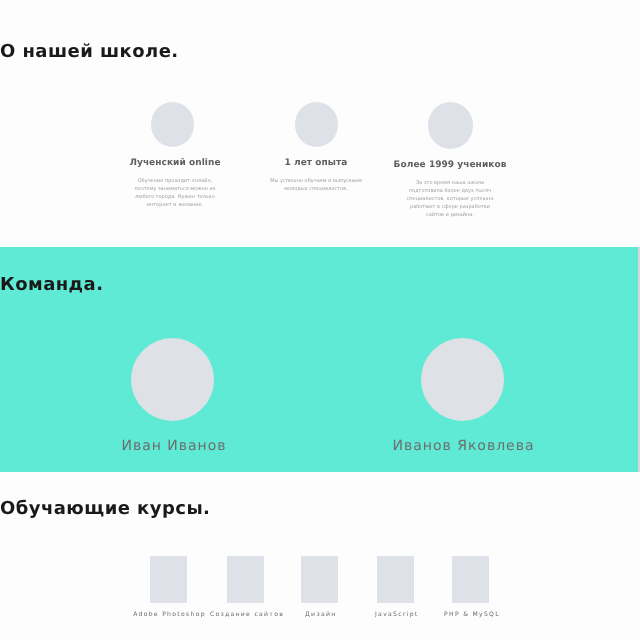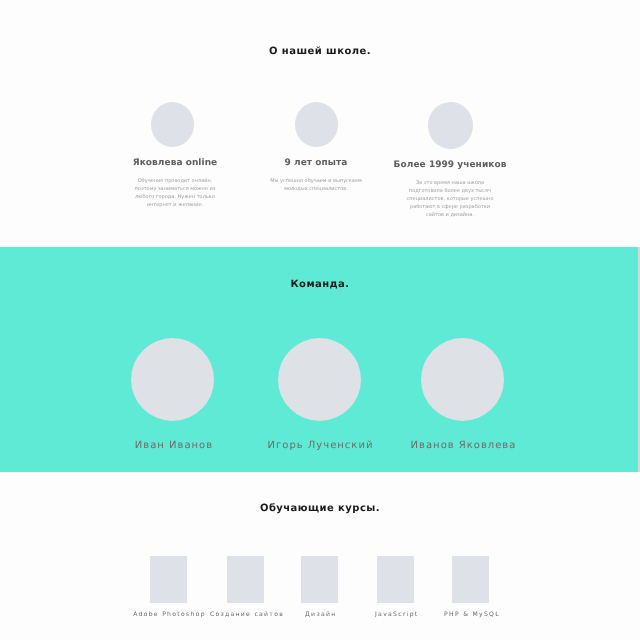--- a/index.html
+++ b/index.html
@@ -15,78 +15,74 @@
   .page{width:640px;height:640px;position:relative;overflow:hidden;
         will-change:transform;filter:opacity(1);}
 
   .band{position:absolute;left:0;width:640px;}
   .band-about{top:0;height:247px;background:#fdfdfd;}
   .band-team{top:247px;height:224.5px;background:#5eead4;}
   .scrollbar-strip{position:absolute;top:247px;left:638.3px;width:1.7px;height:224.5px;background:#d7d7d7;}
   .band-courses{top:471.5px;height:210px;background:#fdfdfd;}
 
   .sec-title{
-    position:absolute;left:0;width:640px;text-align:center;
+    position:absolute;left:0;width:640px;
     font-weight:bold;color:#1a1a1a;
-    font-size:10px;line-height:13px;letter-spacing:0.45px;
+    font-size:18px;line-height:13px;letter-spacing:0.45px;
   }
 
   .col{position:absolute;text-align:center;}
   .circle{border-radius:50%;background:#dee1e7;margin:0 auto;}
   .ph{background:#dee1e7;margin:0 auto;}
 
   .col h3{
     margin:0;font-weight:bold;color:#5f5f5f;
     font-size:9px;line-height:10px;letter-spacing:0.05px;
   }
   .col p{
     margin:0 auto;color:#9d9d9d;font-size:5px;line-height:8.07px;width:94px;
   }
-  .member-name{color:#6e6e6e;font-size:10px;line-height:10px;letter-spacing:1px;}
+  .member-name{color:#6e6e6e;font-size:14px;line-height:10px;letter-spacing:1px;}
   .course-label{color:#6a6a6a;font-size:6.1px;line-height:8px;letter-spacing:1.3px;white-space:nowrap;}
 </style>
 </head>
 <body>
 
 <div class="page">
 
   <section class="band band-about">
     <div class="sec-title" style="top:44.5px">О нашей школе.</div>
 
     <div class="col" style="left:114px;top:102px;width:122px">
       <div class="circle" style="width:43px;height:44.5px;position:relative;left:-3px"></div>
-      <h3 style="margin-top:11px">Яковлева online</h3>
+      <h3 style="margin-top:11px">Лученский online</h3>
       <p style="margin-top:9px">Обучение проходит онлайн, поэтому заниматься можно из любого города. Нужен только интернет и желание.</p>
     </div>
 
     <div class="col" style="left:255px;top:102px;width:122px">
       <div class="circle" style="width:43px;height:44.5px"></div>
-      <h3 style="margin-top:11px">9 лет опыта</h3>
+      <h3 style="margin-top:11px">1 лет опыта</h3>
       <p style="margin-top:9px">Мы успешно обучаем и выпускаем молодых специалистов.</p>
     </div>
 
     <div class="col" style="left:389px;top:102px;width:122px">
       <div class="circle" style="width:45px;height:46.5px"></div>
       <h3 style="margin-top:11px">Более 1999 учеников</h3>
       <p style="margin-top:9px">За это время наша школа подготовила более двух тысяч специалистов, которые успешно работают в сфере разработки сайтов и дизайна.</p>
     </div>
   </section>
 
   <section class="band band-team">
     <div class="sec-title" style="top:31px">Команда.</div>
 
     <div class="col" style="left:131px;top:90.5px;width:83px">
       <div class="circle" style="width:83px;height:83px;background:#dee1e5"></div>
       <div class="member-name" style="margin-top:20px;width:160px;margin-left:-37px">Иван Иванов</div>
     </div>
 
-    <div class="col" style="left:277.5px;top:90.5px;width:83px">
-      <div class="circle" style="width:83px;height:83px;background:#dee1e5"></div>
-      <div class="member-name" style="margin-top:20px;width:160px;margin-left:-37px">Игорь Лученский</div>
-    </div>
 
     <div class="col" style="left:420.5px;top:90.5px;width:83px">
       <div class="circle" style="width:83px;height:83px;background:#dee1e5"></div>
       <div class="member-name" style="margin-top:20px;width:160px;margin-left:-37px">Иванов Яковлева</div>
     </div>
   </section>
 
   <div class="scrollbar-strip"></div>
 
   <section class="band band-courses">

